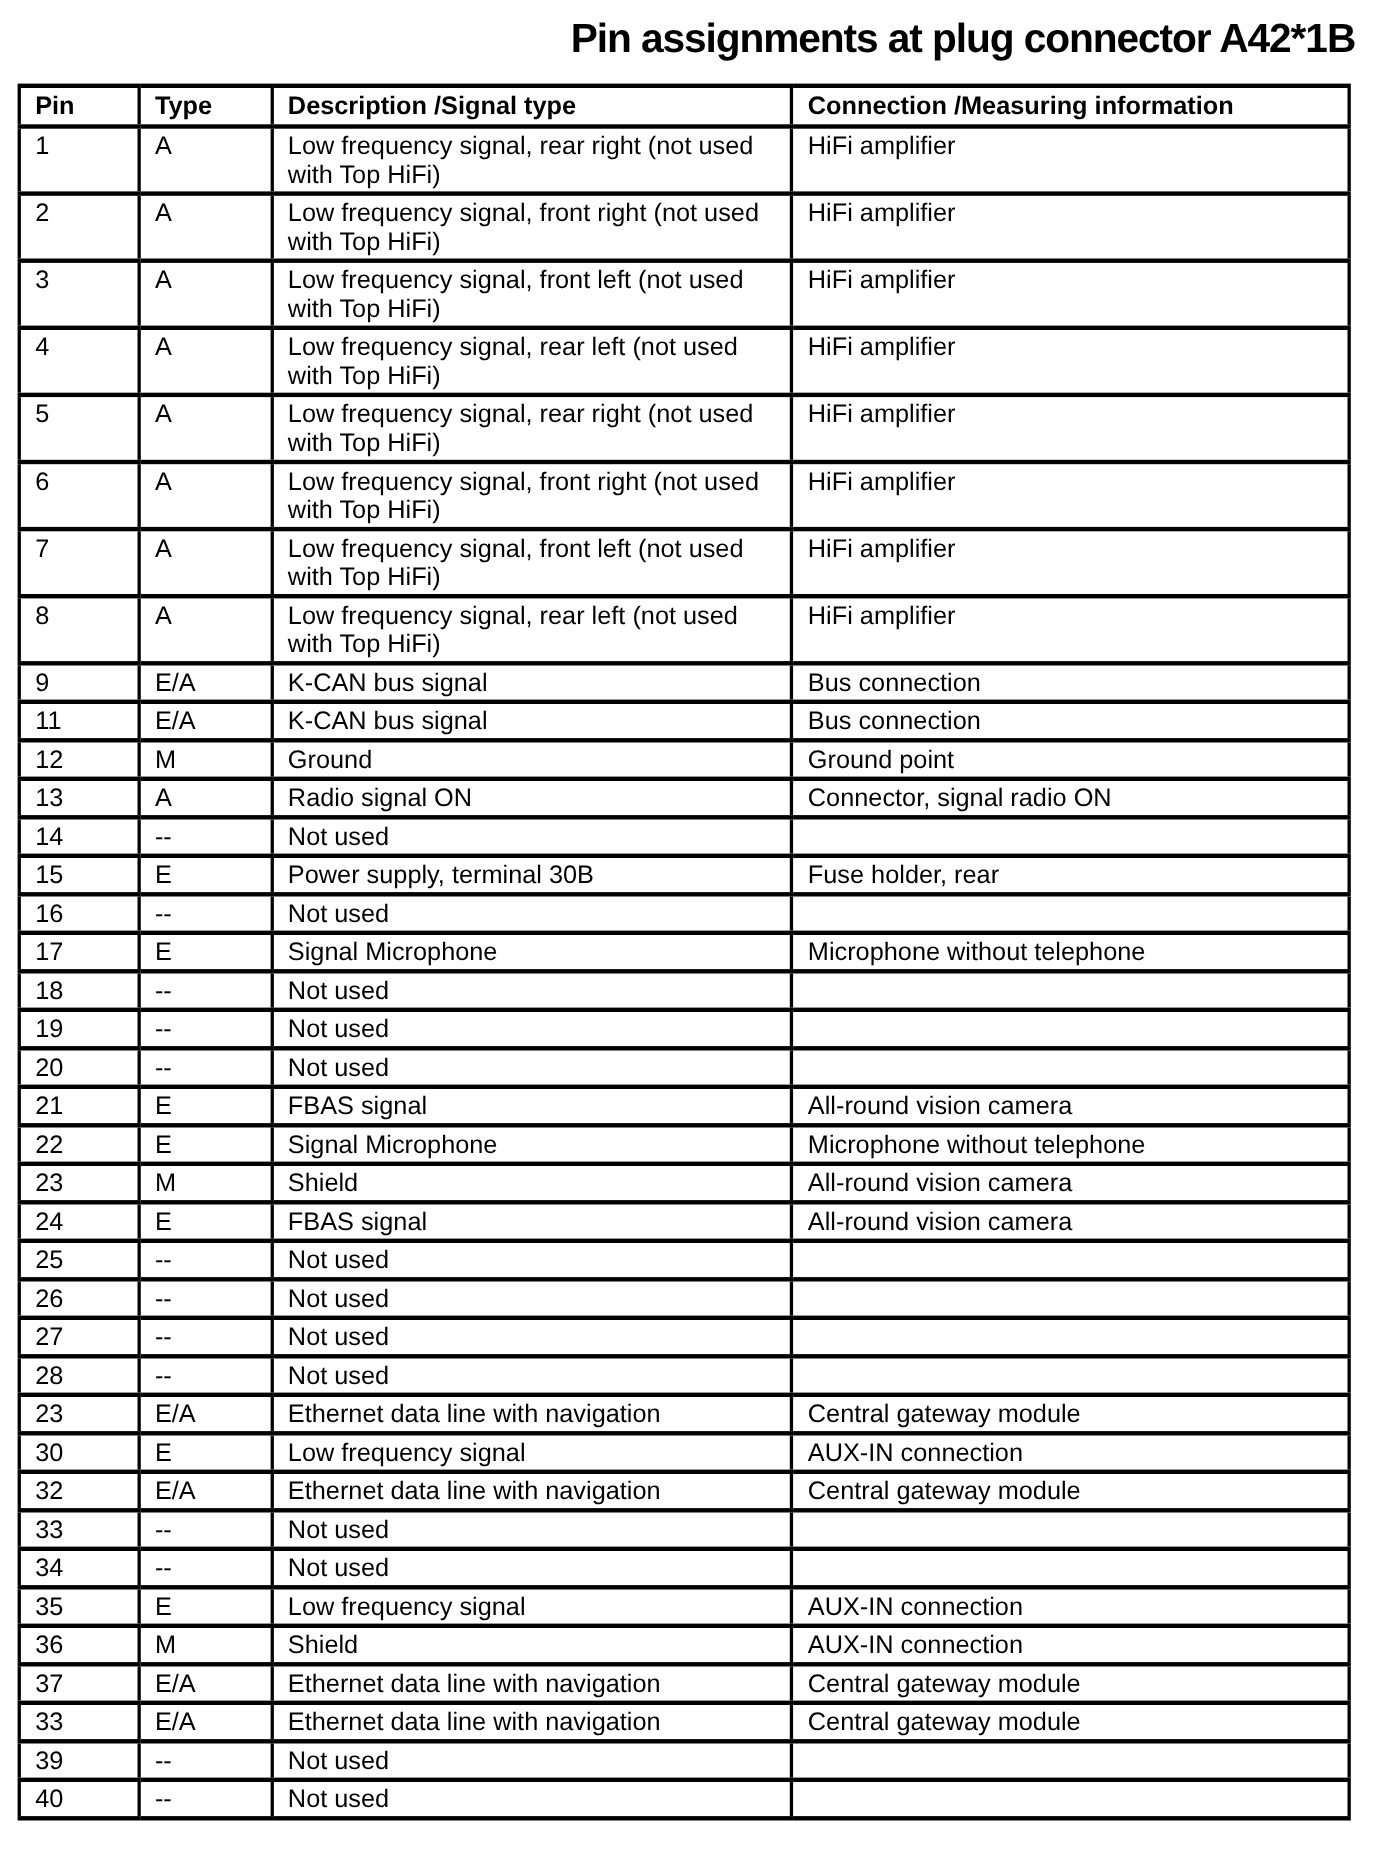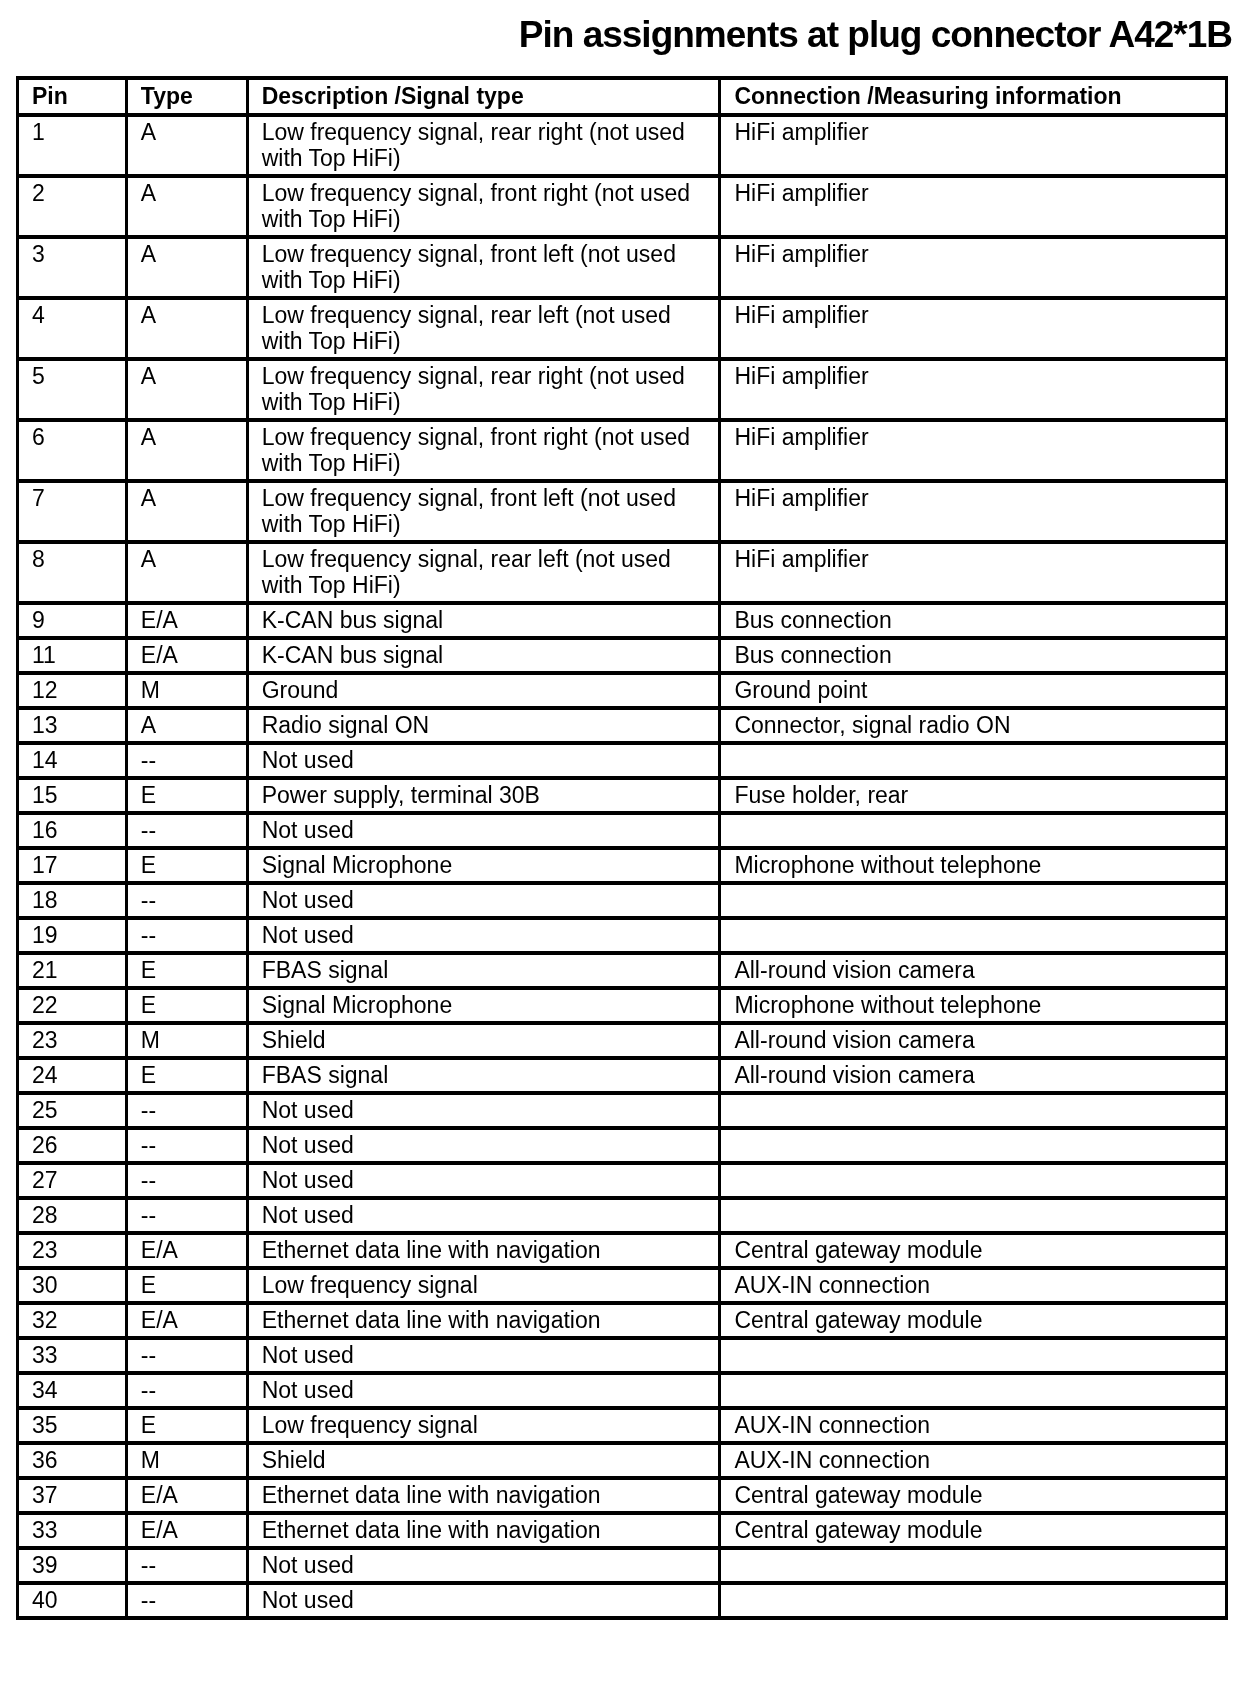--- a/index.html
+++ b/index.html
@@ -174,20 +174,26 @@
         <td>Not used</td>
         <td></td>
       </tr>
       <tr>
         <td>19</td>
         <td>--</td>
         <td>Not used</td>
         <td></td>
       </tr>
       <tr>
+        <td>20</td>
+        <td>--</td>
+        <td>Not used</td>
+        <td></td>
+      </tr>
+      <tr>
         <td>21</td>
         <td>E</td>
         <td>FBAS signal</td>
         <td>All-round vision camera</td>
       </tr>
       <tr>
         <td>22</td>
         <td>E</td>
         <td>Signal Microphone</td>
         <td>Microphone without telephone</td>

